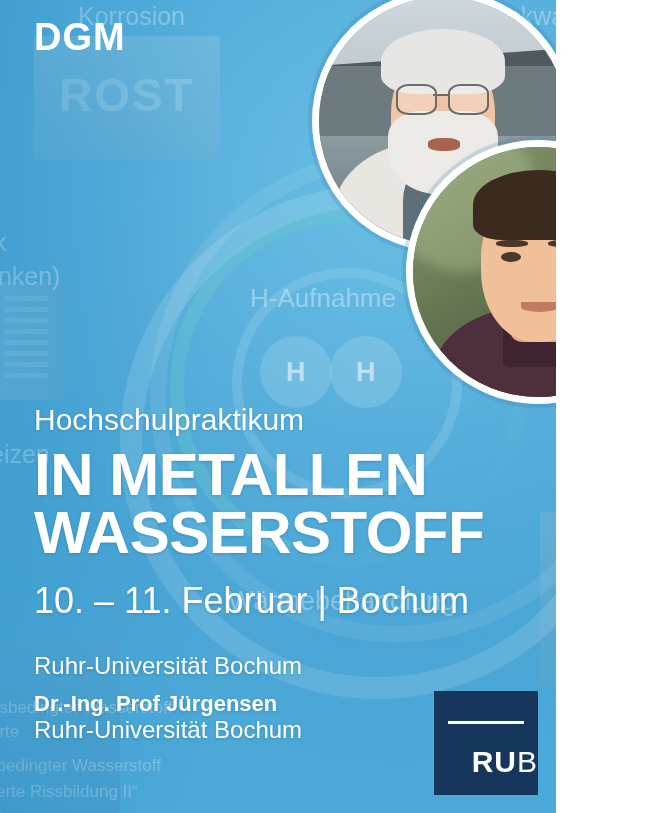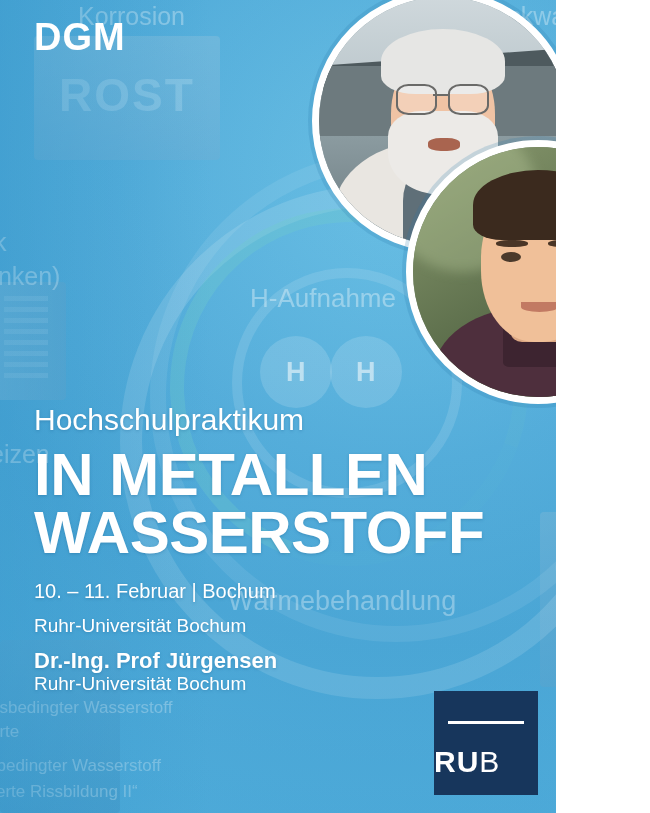--- a/index.html
+++ b/index.html
@@ -248,48 +248,48 @@
   }
   .title {
     font-size: 60px;
     font-weight: 800;
     line-height: .97;
     letter-spacing: -.5px;
     margin: 0 0 18px 0;
   }
   .title-line { display: block; }
   .date {
-    font-size: 20px;
+    font-size: 36px;
     font-weight: 400;
-    margin-bottom: 12px;
+    margin-bottom: 30px;
   }
   .speaker { margin-bottom: 10px; }
   .speaker-name {
     font-size: 22px;
     font-weight: 700;
     line-height: 1.15;
   }
   .speaker-aff {
-    font-size: 19px;
+    font-size: 24px;
     font-weight: 400;
     line-height: 1.2;
   }
 
   
   .rub-logo {
     position: absolute;
     right: 18px;
     bottom: 18px;
     width: 104px;
     height: 104px;
     background: #17365c;
     z-index: 10;
     display: flex;
     align-items: flex-end;
-    justify-content: flex-start;
+    justify-content: flex-end;
   }
   .rub-logo .bar {
     position: absolute;
     left: 14px; right: 14px; top: 30px;
     height: 3px;
     background: #ffffff;
   }
   .rub-logo .txt {
     color: #ffffff;
     font-size: 30px;

